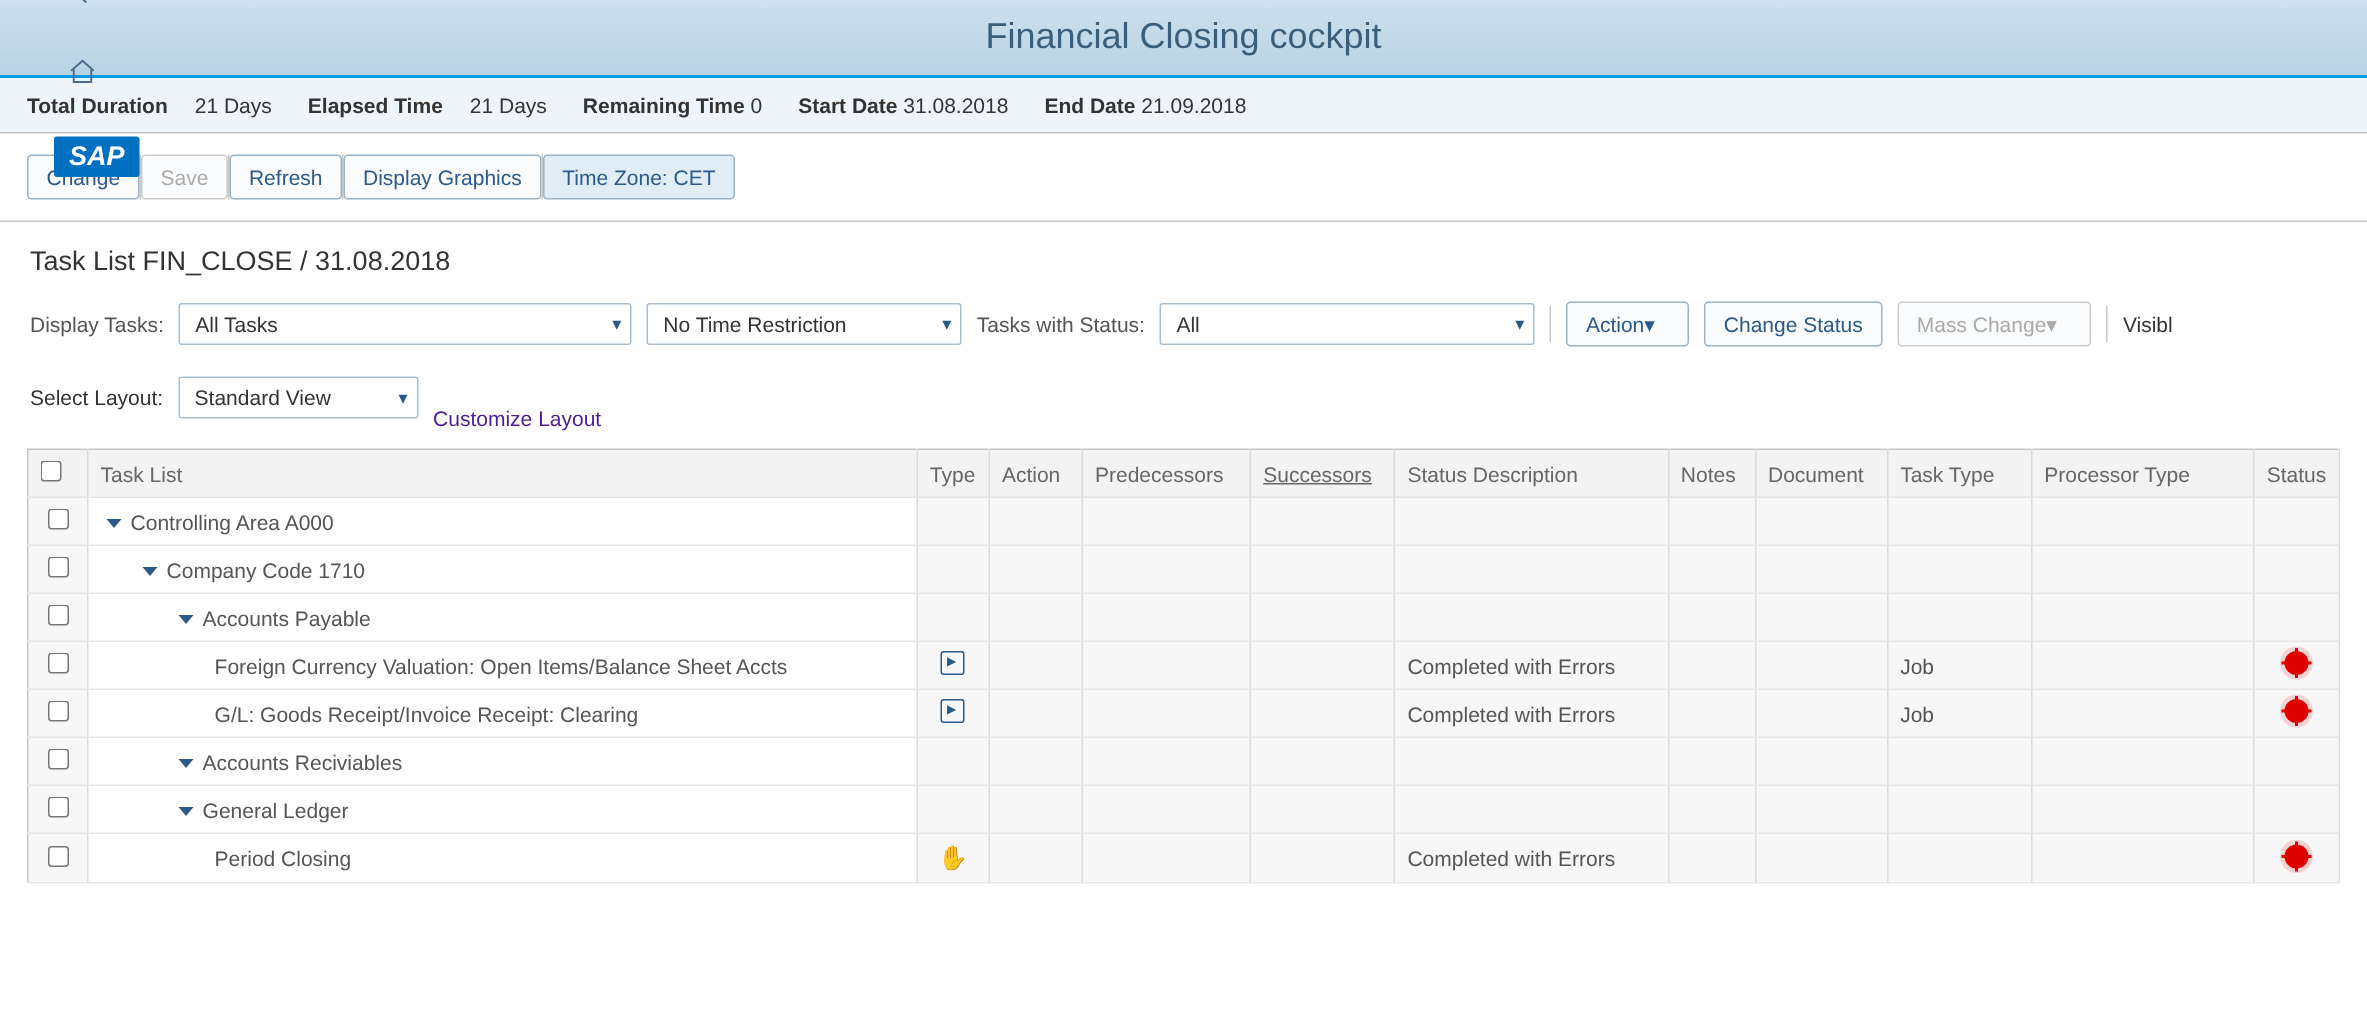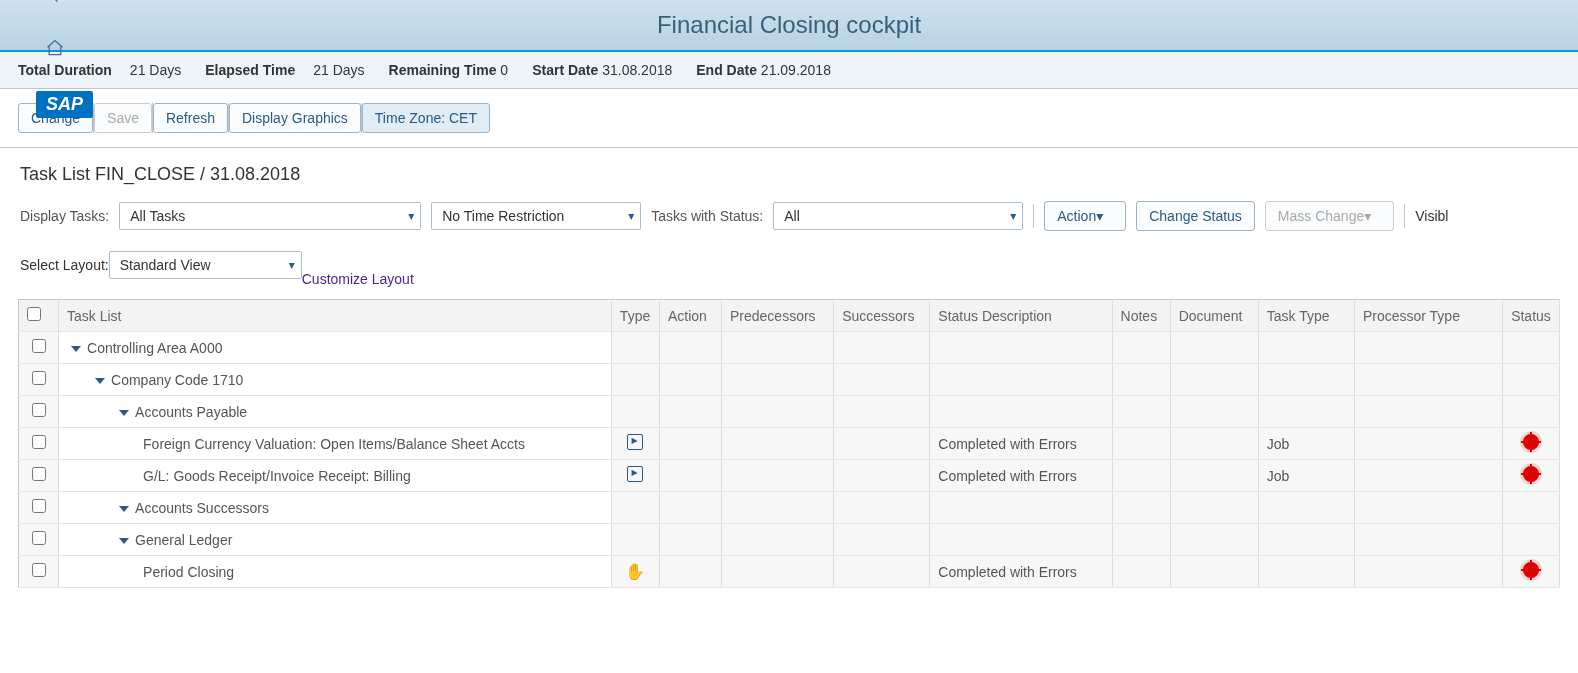--- a/index.html
+++ b/index.html
@@ -16,41 +16,41 @@
 .btn { background:#fafcfd; border:1px solid #9ab3c7; border-radius:3px; padding:6px 12px; cursor:pointer; color:#2b5a89; font-size:14px;}
 .btn.disabled { color:#aaa; border-color:#ccc; cursor:not-allowed; }
 .btn.highlight { background:#e0edf6; }
 .sep { width:1px; background:#c6c6c6; }
 .section-title { padding: 16px 20px 8px; font-size:18px; color:#333; }
 .filters { padding: 8px 20px; display:flex; align-items:center; gap:10px; flex-wrap:nowrap; white-space:nowrap; }
 .filters label { color:#555; }
 .select-box { border:1px solid #a8bfd3; border-radius:2px; padding:5px 28px 5px 10px; background:#fff; position:relative; display:inline-flex; align-items:center; cursor:pointer; min-height:28px;}
 .select-box .chev { position:absolute; right:6px; top:50%; transform:translateY(-50%); color:#2b5a89; font-size:12px; pointer-events:none;}
 .link { color:#4c1d95; cursor:pointer;margin-top:28px; }
-.filters2 { padding: 4px 20px 12px; display:flex; align-items:center; }
+.filters2 { padding: 4px 20px 12px; display:flex; align-items:center; gap:10px; }
 .table { width: calc(100% - 36px); margin: 0 18px; border:1px solid #c6c6c6; border-collapse:collapse; }
 .table th, .table td { border-right:1px solid #dcdcdc; border-bottom:1px solid #e5e5e5; padding:6px 8px; text-align:left; background:#f7f7f7; font-weight:normal; color:#555; height:32px; vertical-align:middle; white-space:nowrap; }
 .table th { background:#f3f3f3; color:#666;}
 .table td.task-cell { background:#fff; }
 .table tr.selected td { background:#eaf2f9 !important; }
 .table td.center { text-align:center; }
 .chev-down { display:inline-block; width:0;height:0;border-left:5px solid transparent;border-right:5px solid transparent;border-top:6px solid #2b5a89; margin-right:6px; vertical-align:middle;}
 input[type=checkbox] { width:14px; height:14px; cursor:pointer; }
 .hand-ic { color:#2b5a89; font-size:16px; }
 .job-ic { color:#2b5a89; font-size:14px; display:inline-block; width:16px; height:16px; border:1.5px solid #2b5a89; border-radius:2px; position:relative;}
 .job-ic:after { content:'▶'; font-size:8px; position:absolute; left:3px; top:1px; color:#2b5a89;}
 .status-dot { width:14px; height:14px; background:#e00000; border-radius:50%; display:inline-block; box-shadow: 0 0 0 1px #e00000, 0 0 0 4px rgba(224,0,0,0.15); position:relative;}
 .status-dot:before, .status-dot:after { content:''; position:absolute; background:#e00000; }
 .status-dot:before { width:20px; height:2px; top:6px; left:-3px; }
 .status-dot:after { width:2px; height:20px; left:6px; top:-3px; }
 .ind-0 { padding-left: 4px; }
 .ind-1 { padding-left: 28px; }
 .ind-2 { padding-left: 52px; }
 .ind-3 { padding-left: 76px; }
-.col-check{width:40px;} .col-task{width:552px;} .col-type{width:48px;} .col-action{width:62px;} .col-pred{width:112px;} .col-succ{width:96px;} .col-statdesc{width:182px;} .col-notes{width:58px;} .col-doc{width:88px;} .col-tasktype{width:96px;} .col-proc{width:148px;} .col-stat{width:48px;}
+.col-check{width:40px;} .col-task{width:552px;} .col-type{width:48px;} .col-action{width:62px;} .col-pred{width:112px;} .col-succ{width:96px;text-decoration:underline;} .col-statdesc{width:182px;} .col-notes{width:58px;} .col-doc{width:88px;} .col-tasktype{width:96px;} .col-proc{width:148px;} .col-stat{width:48px;}
 </style>
 </head>
 <body>
 
 <div class="titlebar">
   <div class="icons">
     <span class="icon"><svg viewBox="0 0 24 24">
           <circle cx="12" cy="8" r="4"></circle>
           <path d="M4 20c0-4 16-4 16 0"></path>
         </svg></span>
@@ -108,21 +108,21 @@
   <div class="sep" style="height:24px;"></div>
   <button class="btn" style="padding-right:22px;position:relative"><span>Action</span><span class="chev" style="right:6px">▾</span></button>
   <button class="btn">Change Status</button>
   <button class="btn disabled" style="padding-right:22px;position:relative"><span>Mass Change</span><span class="chev" style="right:6px">▾</span></button>
   <div class="sep" style="height:24px;"></div>
   <span>Visibl</span>
 </div>
 
 <div class="filters2">
   <label>Select Layout:</label>
-  <div class="select-box" style="width:193px">
+  <div class="select-box" style="width:160px">
       <span>Standard View</span>
       <span class="chev">▾</span>
     </div>
   <span class="link">Customize Layout</span>
 </div>
 
 <table class="table">
   <thead>
     <tr>
       <th class="col-check"><input type="checkbox" style=""></th>
@@ -200,37 +200,37 @@
         <td>Completed with Errors</td>
         <td></td>
         <td></td>
         <td>Job</td>
         <td></td>
         <td class="center"><span class="status-dot"></span></td>
       </tr>
       <tr>
         <td class="center"><input type="checkbox" style=""></td>
         <td class="task-cell">
-          <div class="ind-3"><span>G/L: Goods Receipt/Invoice Receipt: Billing</span></div>
+          <div class="ind-3"><span>G/L: Goods Receipt/Invoice Receipt: Clearing</span></div>
         </td>
         <td class="center"><span class="job-ic"></span></td>
         <td></td>
         <td></td>
         <td></td>
         <td>Completed with Errors</td>
         <td></td>
         <td></td>
         <td>Job</td>
         <td></td>
         <td class="center"><span class="status-dot"></span></td>
       </tr>
       <tr>
         <td class="center"><input type="checkbox" style=""></td>
         <td class="task-cell">
-          <div class="ind-2"><span class="chev-down"></span><span>Accounts Successors</span></div>
+          <div class="ind-2"><span class="chev-down"></span><span>Accounts Reciviables</span></div>
         </td>
         <td class="center"></td>
         <td></td>
         <td></td>
         <td></td>
         <td></td>
         <td></td>
         <td></td>
         <td></td>
         <td></td>

